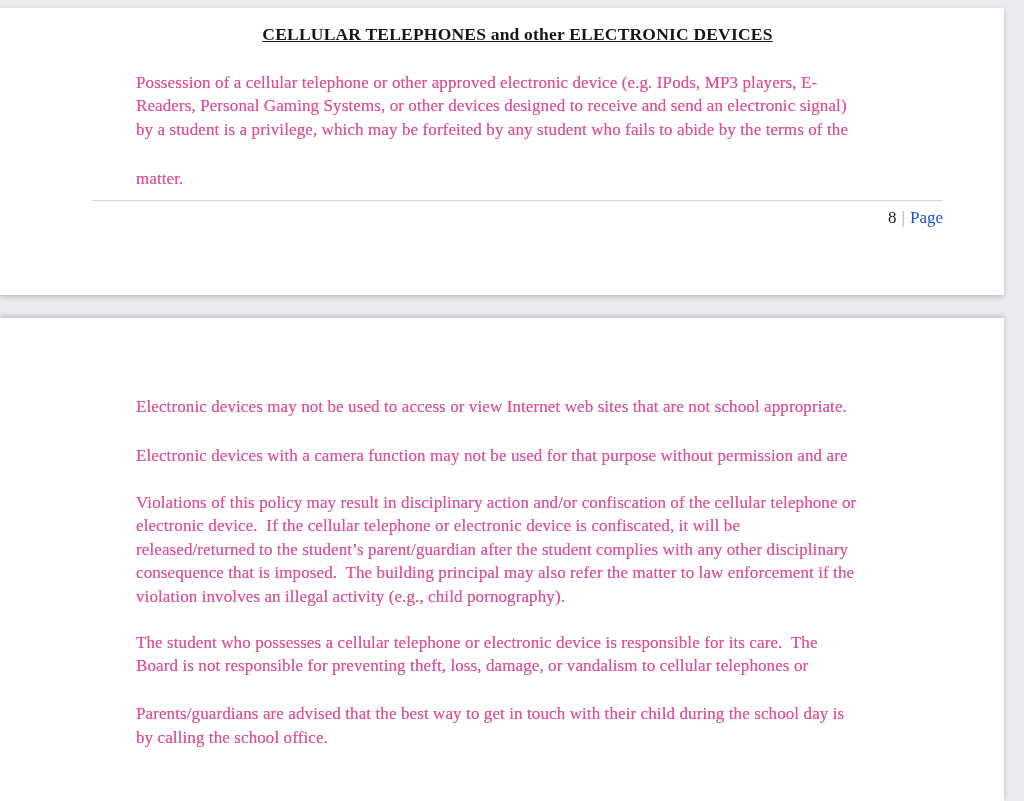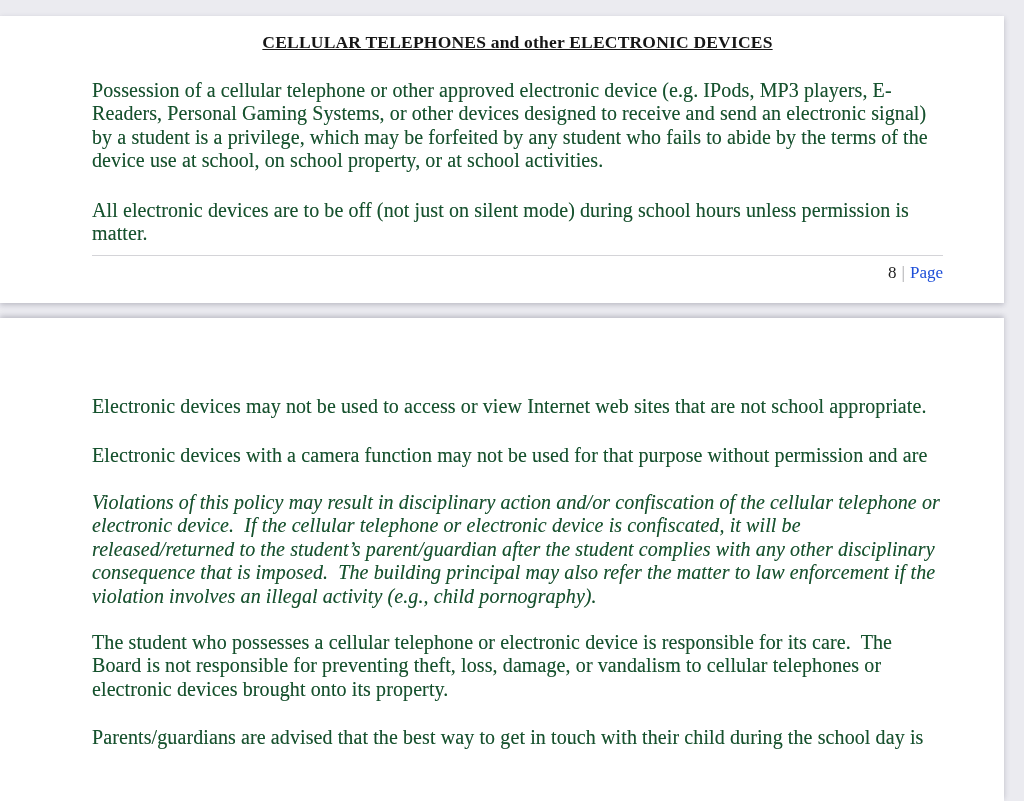--- a/index.html
+++ b/index.html
@@ -14,21 +14,21 @@
     position: relative;
     font-family: "Liberation Serif", "DejaVu Serif", serif;
   }
   .page {
     position: absolute;
     left: 0;
     width: 1004px;
     background: #ffffff;
   }
   #page1 {
-    top: 16px;
+    top: 8px;
     height: 287px;
     box-shadow: 0 2px 5px rgba(70, 70, 90, 0.28);
   }
   #page2 {
     top: 318px;
     height: 483px;
     box-shadow: 0 -2px 5px rgba(70, 70, 90, 0.28);
   }
   .content {
     position: absolute;
@@ -41,25 +41,26 @@
     text-align: center;
     font-weight: bold;
     font-size: 17.5px;
     line-height: 23.5px;
     text-decoration: underline;
     color: #161616;
     letter-spacing: 0.2px;
   }
   .line {
     white-space: pre;
-    font-size: 20px;
+    font-size: 17px;
     line-height: 23.5px;
-    color: #14532d;
+    color: #ec4899;
     letter-spacing: 0.1px;
     text-shadow: 0 0 0.5px rgba(20, 20, 20, 0.35);
+    margin-left: 44px;
   }
   #p1-paragraphs .paragraph:nth-child(1) { margin-top: 24px; }
   #p1-paragraphs .paragraph:nth-child(2) { margin-top: 26px; }
 
   .footer-rule {
     margin-top: 9px;
     height: 1px;
     width: 851px;
     background: #d4d4d8;
   }
@@ -68,21 +69,21 @@
     text-align: right;
     font-size: 17px;
     line-height: 23.5px;
   }
   .page-footer .num   { color: #1f1f1f; }
   .page-footer .sep   { color: #a6a6aa; margin: 0 5px; }
   .page-footer .label { color: #1d4ed8; }
 
   #p2-paragraphs .paragraph:nth-child(1) { margin-top: 77px; }
   #p2-paragraphs .paragraph:nth-child(2) { margin-top: 25.5px; }
-  #p2-paragraphs .paragraph:nth-child(3) { margin-top: 23px; font-style: italic; }
+  #p2-paragraphs .paragraph:nth-child(3) { margin-top: 23px; }
   #p2-paragraphs .paragraph:nth-child(4) { margin-top: 22.5px; }
   #p2-paragraphs .paragraph:nth-child(5) { margin-top: 24.5px; }
 
   .scan-seam {
     position: absolute;
     left: 0;
     right: 0;
     top: 438px;
     height: 3px;
     background: rgba(255, 255, 255, 0.5);
@@ -93,24 +94,22 @@
 <body>
 
 <div class="page" id="page1">
   <div class="content">
     <div class="doc-title">CELLULAR TELEPHONES and other ELECTRONIC DEVICES</div>
     <div id="p1-paragraphs">
         <div class="paragraph">
           <div class="line">Possession of a cellular telephone or other approved electronic device (e.g. IPods, MP3 players, E-</div>
           <div class="line">Readers, Personal Gaming Systems, or other devices designed to receive and send an electronic signal)</div>
           <div class="line">by a student is a privilege, which may be forfeited by any student who fails to abide by the terms of the</div>
-          <div class="line">device use at school, on school property, or at school activities.</div>
         </div>
         <div class="paragraph">
-          <div class="line">All electronic devices are to be off (not just on silent mode) during school hours unless permission is</div>
           <div class="line">matter.</div>
         </div>
       </div>
     <div class="footer-rule"></div>
     <div class="page-footer">
       <span class="num">8</span><span class="sep">|</span><span class="label">Page</span>
     </div>
   </div>
 </div>
 
@@ -126,21 +125,21 @@
         <div class="paragraph">
           <div class="line">Violations of this policy may result in disciplinary action and/or confiscation of the cellular telephone or</div>
           <div class="line">electronic device.  If the cellular telephone or electronic device is confiscated, it will be</div>
           <div class="line">released/returned to the student’s parent/guardian after the student complies with any other disciplinary</div>
           <div class="line">consequence that is imposed.  The building principal may also refer the matter to law enforcement if the</div>
           <div class="line">violation involves an illegal activity (e.g., child pornography).</div>
         </div>
         <div class="paragraph">
           <div class="line">The student who possesses a cellular telephone or electronic device is responsible for its care.  The</div>
           <div class="line">Board is not responsible for preventing theft, loss, damage, or vandalism to cellular telephones or</div>
-          <div class="line">electronic devices brought onto its property.</div>
         </div>
         <div class="paragraph">
           <div class="line">Parents/guardians are advised that the best way to get in touch with their child during the school day is</div>
+          <div class="line">by calling the school office.</div>
         </div>
       </div>
   </div>
   <div class="scan-seam"></div>
 </div>
 
 </body></html>

